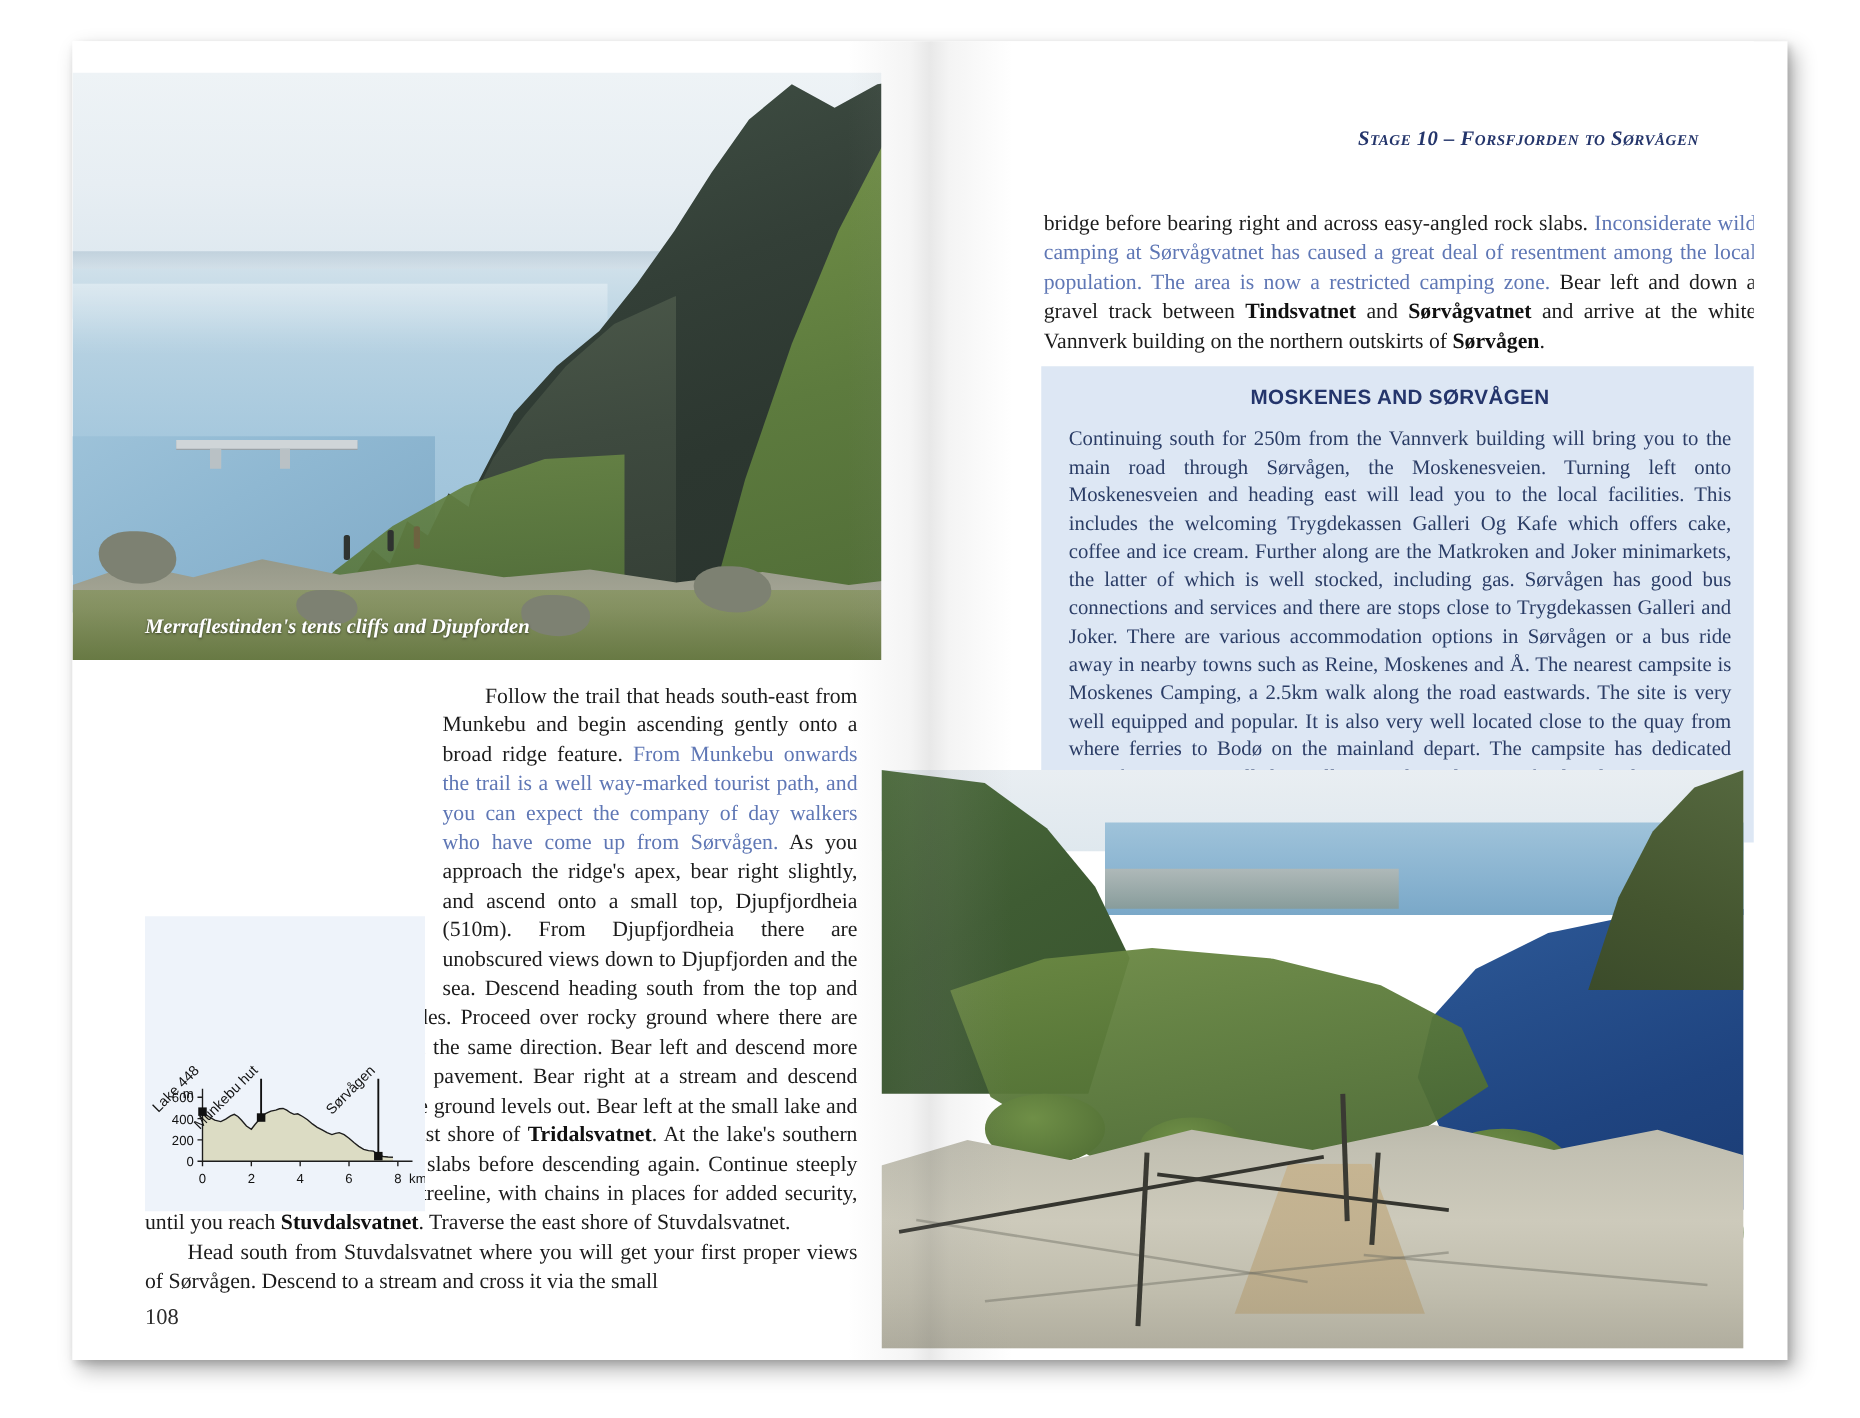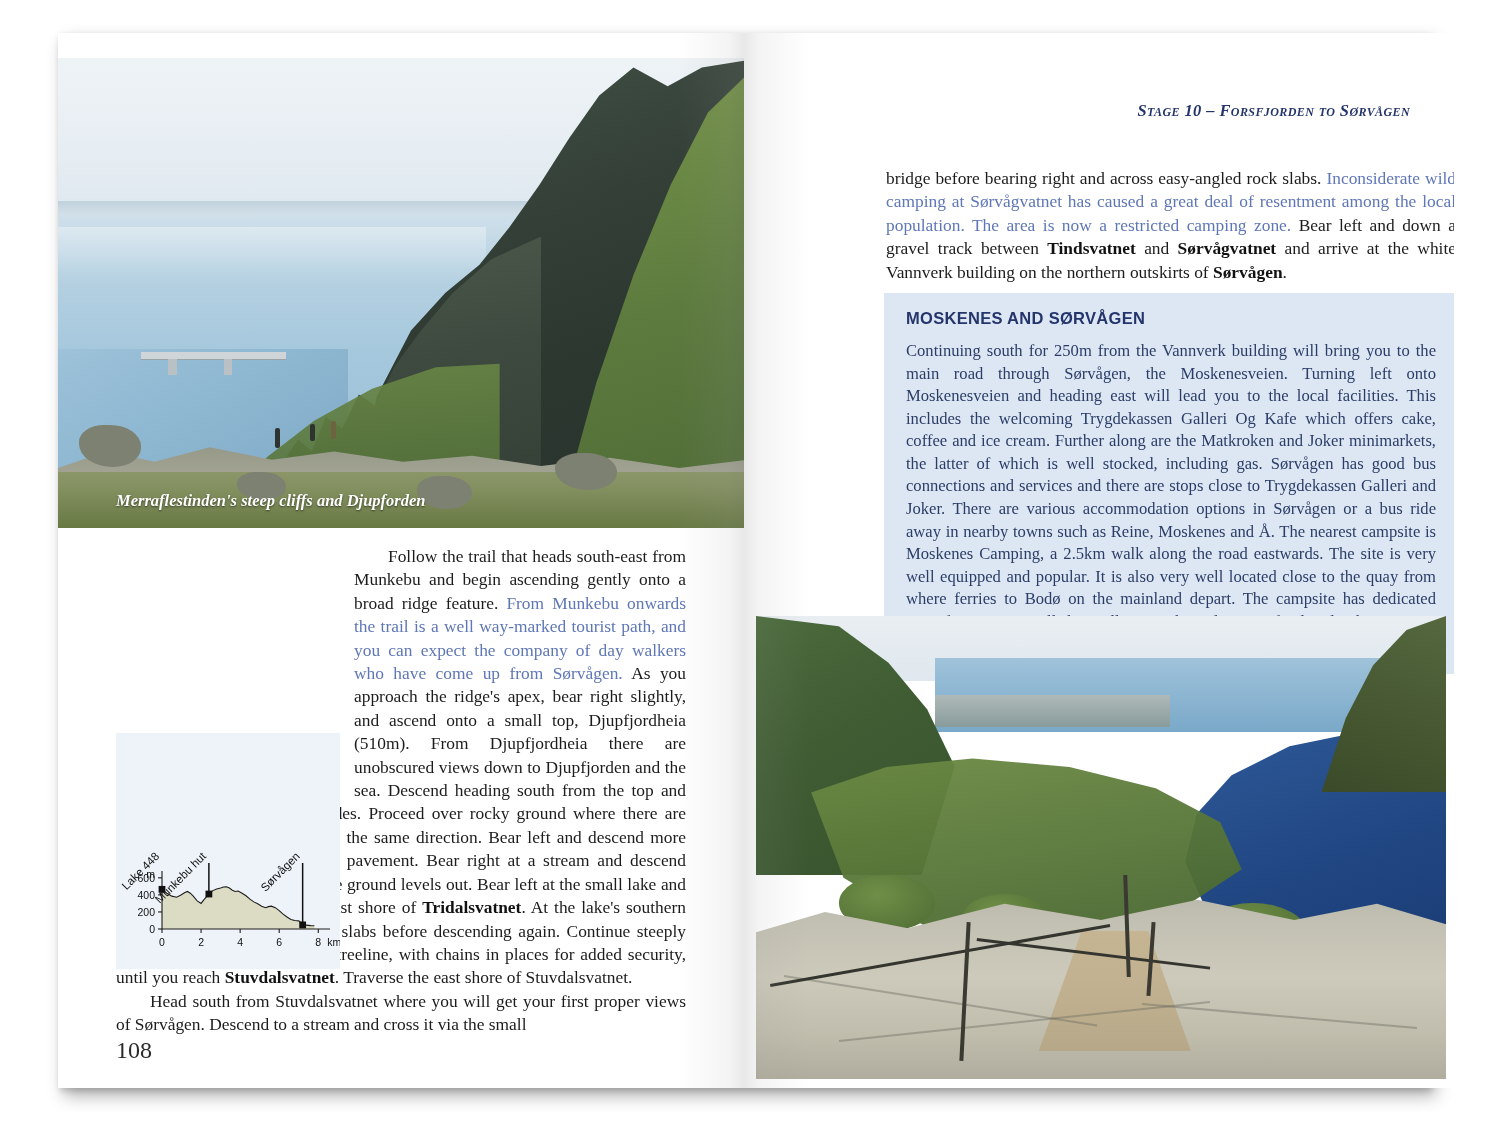--- a/index.html
+++ b/index.html
@@ -34,21 +34,21 @@
   }
 
   .page {
     position: absolute;
     top: 0;
     height: 1055px;
     background: #ffffff;
     overflow: hidden;
   }
   .page-left  { left: 0;    width: 686px; }
-  .page-right { left: 698px; width: 698px; }
+  .page-right { left: 647px; width: 698px; }
 
   
   .spine {
     position: absolute;
     left: 620px;
     top: 0;
     width: 132px;
     height: 1055px;
     background: linear-gradient(to right,
         rgba(255,255,255,0) 0%,
@@ -291,20 +291,21 @@
     width: 574px;
     background: #dde7f4;
     padding: 16px 22px 18px 22px;
     box-sizing: border-box;
   }
   .infobox-title {
     font-family: "Liberation Sans", sans-serif;
     font-weight: bold;
     font-size: 16.5px;
     color: #24356b;
+    text-align: center;
     letter-spacing: 0.3px;
     margin-bottom: 12px;
   }
   .infobox-body {
     font-family: "Liberation Serif", serif;
     font-size: 16.6px;
     line-height: 1.36;
     color: #2b3d66;
     text-align: justify;
   }
@@ -341,21 +342,21 @@
     height: 236px;
     background: #eef3fa;
   }
   .profile svg { display: block; }
 
   .page-number {
     position: absolute;
     left: 58px;
     bottom: 24px;
     font-family: "Liberation Serif", serif;
-    font-size: 24px;
+    font-size: 18px;
     color: #2b2b2b;
   }
 </style>
 </head>
 <body>
 
 <div class="spread-bg"></div>
 
 <div class="spread">
 
@@ -376,21 +377,21 @@
       <div class="ridge-grass-low"></div>
       <div class="foreground-rocks"></div>
       <div class="foreground-grass"></div>
       <div class="boulder" style="left:3%;bottom:13%;width:9%;height:9%;"></div>
       <div class="boulder" style="left:26%;bottom:6%;width:7%;height:6%;"></div>
       <div class="boulder" style="left:52%;bottom:4%;width:8%;height:7%;"></div>
       <div class="boulder" style="left:72%;bottom:8%;width:9%;height:8%;"></div>
       <div class="hiker" style="left:31.5%;bottom:17%;height:4.2%;"></div>
       <div class="hiker" style="left:36.5%;bottom:18.5%;height:3.6%;"></div>
       <div class="hiker" style="left:39.5%;bottom:19%;height:3.8%;background:#6d6340;"></div>
-      <div class="caption caption-1">Merraflestinden's steep cliffs and Djupforden</div>
+      <div class="caption caption-1">Merraflestinden's tents cliffs and Djupforden</div>
     </div>
 
     <div class="l-para-wrap">
       <div class="l-body">
         <div class="float-graphic"></div>
         <span style="text-indent:34px;display:inline-block;width:34px;"></span><span>Follow the trail that heads south-east from Munkebu and begin ascending gently onto a broad ridge feature. </span><span class="hl">From Munkebu onwards the trail is a well way-marked tourist path, and you can expect the company of day walkers who have come up from Sørvågen.</span><span> As you approach the ridge's apex, bear right slightly, and ascend onto a small top, Djupfjordheia (510m). From Djupfjordheia there are unobscured views down to Djupfjorden and the sea. Descend heading south from the top and bear right where the trail divides. Proceed over rocky ground where there are many trails and cairns going in the same direction. Bear left and descend more steeply across rocky slabs and pavement. Bear right at a stream and descend further to a small lake where the ground levels out. Bear left at the small lake and walk on the level, above the east shore of </span><span class="bd">Tridalsvatnet</span><span>. At the lake's southern end, ascend briefly over rocky slabs before descending again. Continue steeply over more slabs into the birch treeline, with chains in places for added security, until you reach </span><span class="bd">Stuvdalsvatnet</span><span>. Traverse the east shore of Stuvdalsvatnet.</span>
       </div>
       <div class="l-body indent">Head south from Stuvdalsvatnet where you will get your first proper views of Sørvågen. Descend to a stream and cross it via the small</div>
     </div>
 

